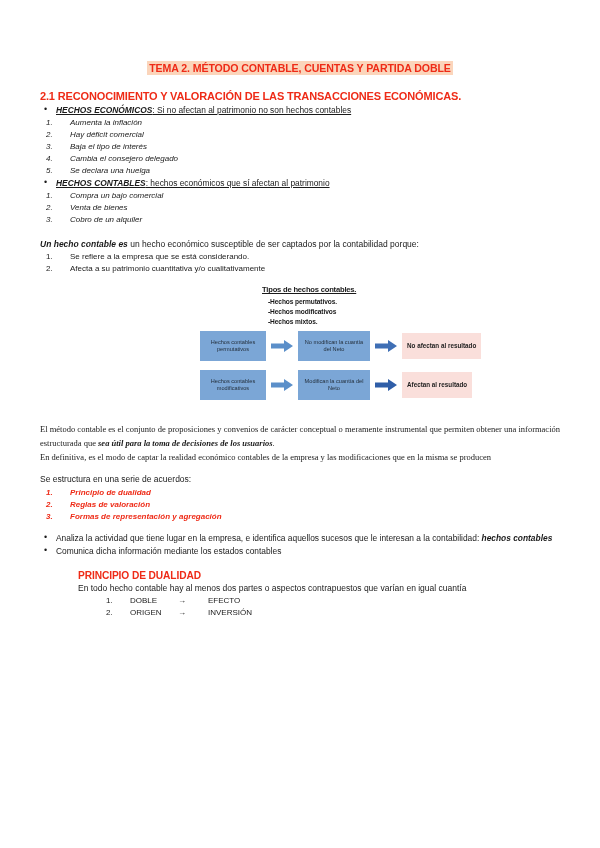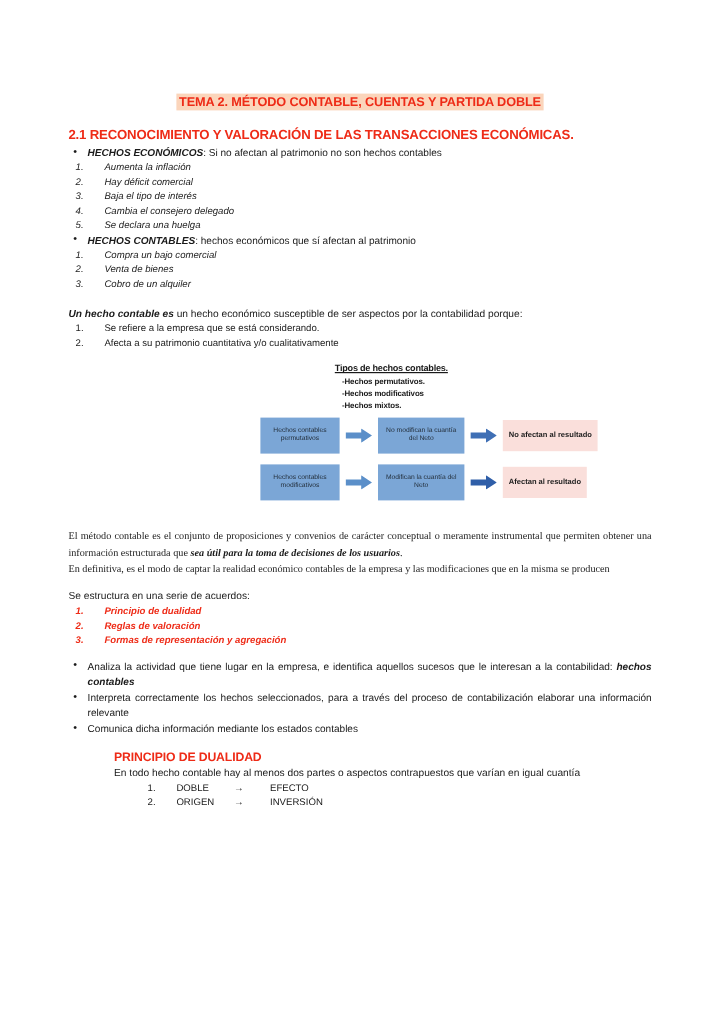--- a/index.html
+++ b/index.html
@@ -13,21 +13,21 @@
     font-family: "Liberation Sans", sans-serif;
     color: #1a1a1a;
     overflow: hidden;
   }
   .page {
     position: relative;
     width: 600px;
     height: 848px;
     background: #ffffff;
     box-sizing: border-box;
-    padding: 17px;
+    padding: 0;
   }
   .content {
     padding: 62px 40px 0 40px;
   }
 
   
   .doc-title {
     text-align: center;
     font-size: 10.6px;
     font-weight: bold;
@@ -71,21 +71,21 @@
     line-height: 1.55;
     margin-bottom: 0px;
   }
   ul.dot > li::before {
     content: "\2022";
     position: absolute;
     left: 4px;
     top: -1px;
     font-size: 9px;
   }
-  .lvl1 { margin-left: 46px; }
+  .lvl1 { margin-left: 46px; text-decoration: underline; }
   .lvl1 > li { font-size: 8.5px; }
 
   ol.num {
     list-style: none;
     margin: 0;
     padding: 0;
   }
   ol.num > li {
     position: relative;
     padding-left: 30px;
@@ -225,21 +225,21 @@
       <li><b class="bi">HECHOS CONTABLES</b><span>: hechos económicos que sí afectan al patrimonio</span></li>
     </ul>
     <ol class="num sub-ol">
       <li><span class="n">1.</span><span>Compra un bajo comercial</span></li>
       <li><span class="n">2.</span><span>Venta de bienes</span></li>
       <li><span class="n">3.</span><span>Cobro de un alquiler</span></li>
     </ol>
 
     <div class="spacer-12"></div>
 
-    <div class="para"><b class="bi">Un hecho contable es</b><span> un hecho económico susceptible de ser aspectos por la contabilidad porque:</span></div>
+    <div class="para"><b class="bi">Un hecho contable es</b><span> un hecho económico susceptible de ser captados por la contabilidad porque:</span></div>
     <ol class="num plain-ol">
       <li><span class="n">1.</span><span>Se refiere a la empresa que se está considerando.</span></li>
       <li><span class="n">2.</span><span>Afecta a su patrimonio cuantitativa y/o cualitativamente</span></li>
     </ol>
 
     <div class="figure">
       <div class="fig-head">Tipos de hechos contables.</div>
       <div class="fig-bullets">
         <div>-Hechos permutativos.</div>
         <div>-Hechos modificativos</div>
@@ -290,21 +290,20 @@
     <ol class="num red-ol">
       <li><span class="n">1.</span><span>Principio de dualidad</span></li>
       <li><span class="n">2.</span><span>Reglas de valoración</span></li>
       <li><span class="n">3.</span><span>Formas de representación y agregación</span></li>
     </ol>
 
     <div class="spacer-9"></div>
 
     <ul class="dot" style="margin-left:0;">
       <li style="text-align:justify;"><span>Analiza la actividad que tiene lugar en la empresa, e identifica aquellos sucesos que le interesan a la contabilidad: </span><b class="bi">hechos contables</b></li>
-      <li style="text-align:justify;"><span>Interpreta correctamente los hechos seleccionados, para a través del proceso de contabilización elaborar una información relevante</span></li>
       <li style="text-align:justify;"><span>Comunica dicha información mediante los estados contables</span></li>
     </ul>
 
     <div class="spacer-12"></div>
 
     <div class="h3" style="margin-left:38px;">PRINCIPIO DE DUALIDAD</div>
     <div class="para" style="margin-left:38px;">En todo hecho contable hay al menos dos partes o aspectos contrapuestos que varían en igual cuantía</div>
     <ol class="num dual-ol" style="margin-left:60px;">
       <li><span class="n">1.</span><span class="cell-a">DOBLE</span><span class="arrow">→</span><span>EFECTO</span></li>
       <li><span class="n">2.</span><span class="cell-a">ORIGEN</span><span class="arrow">→</span><span>INVERSIÓN</span></li>

